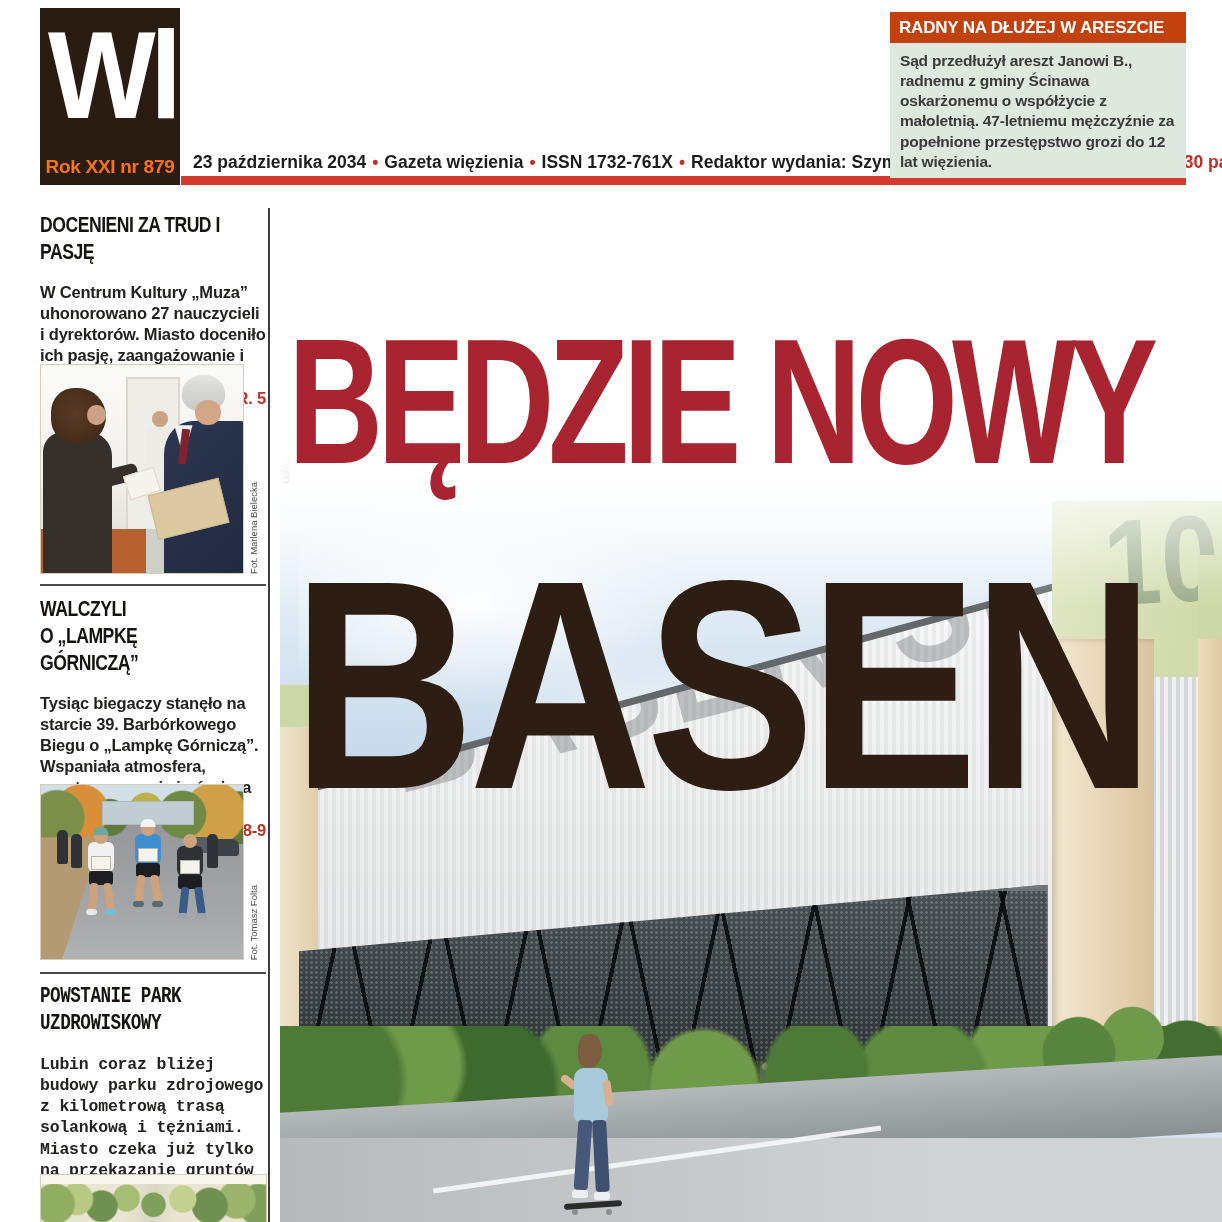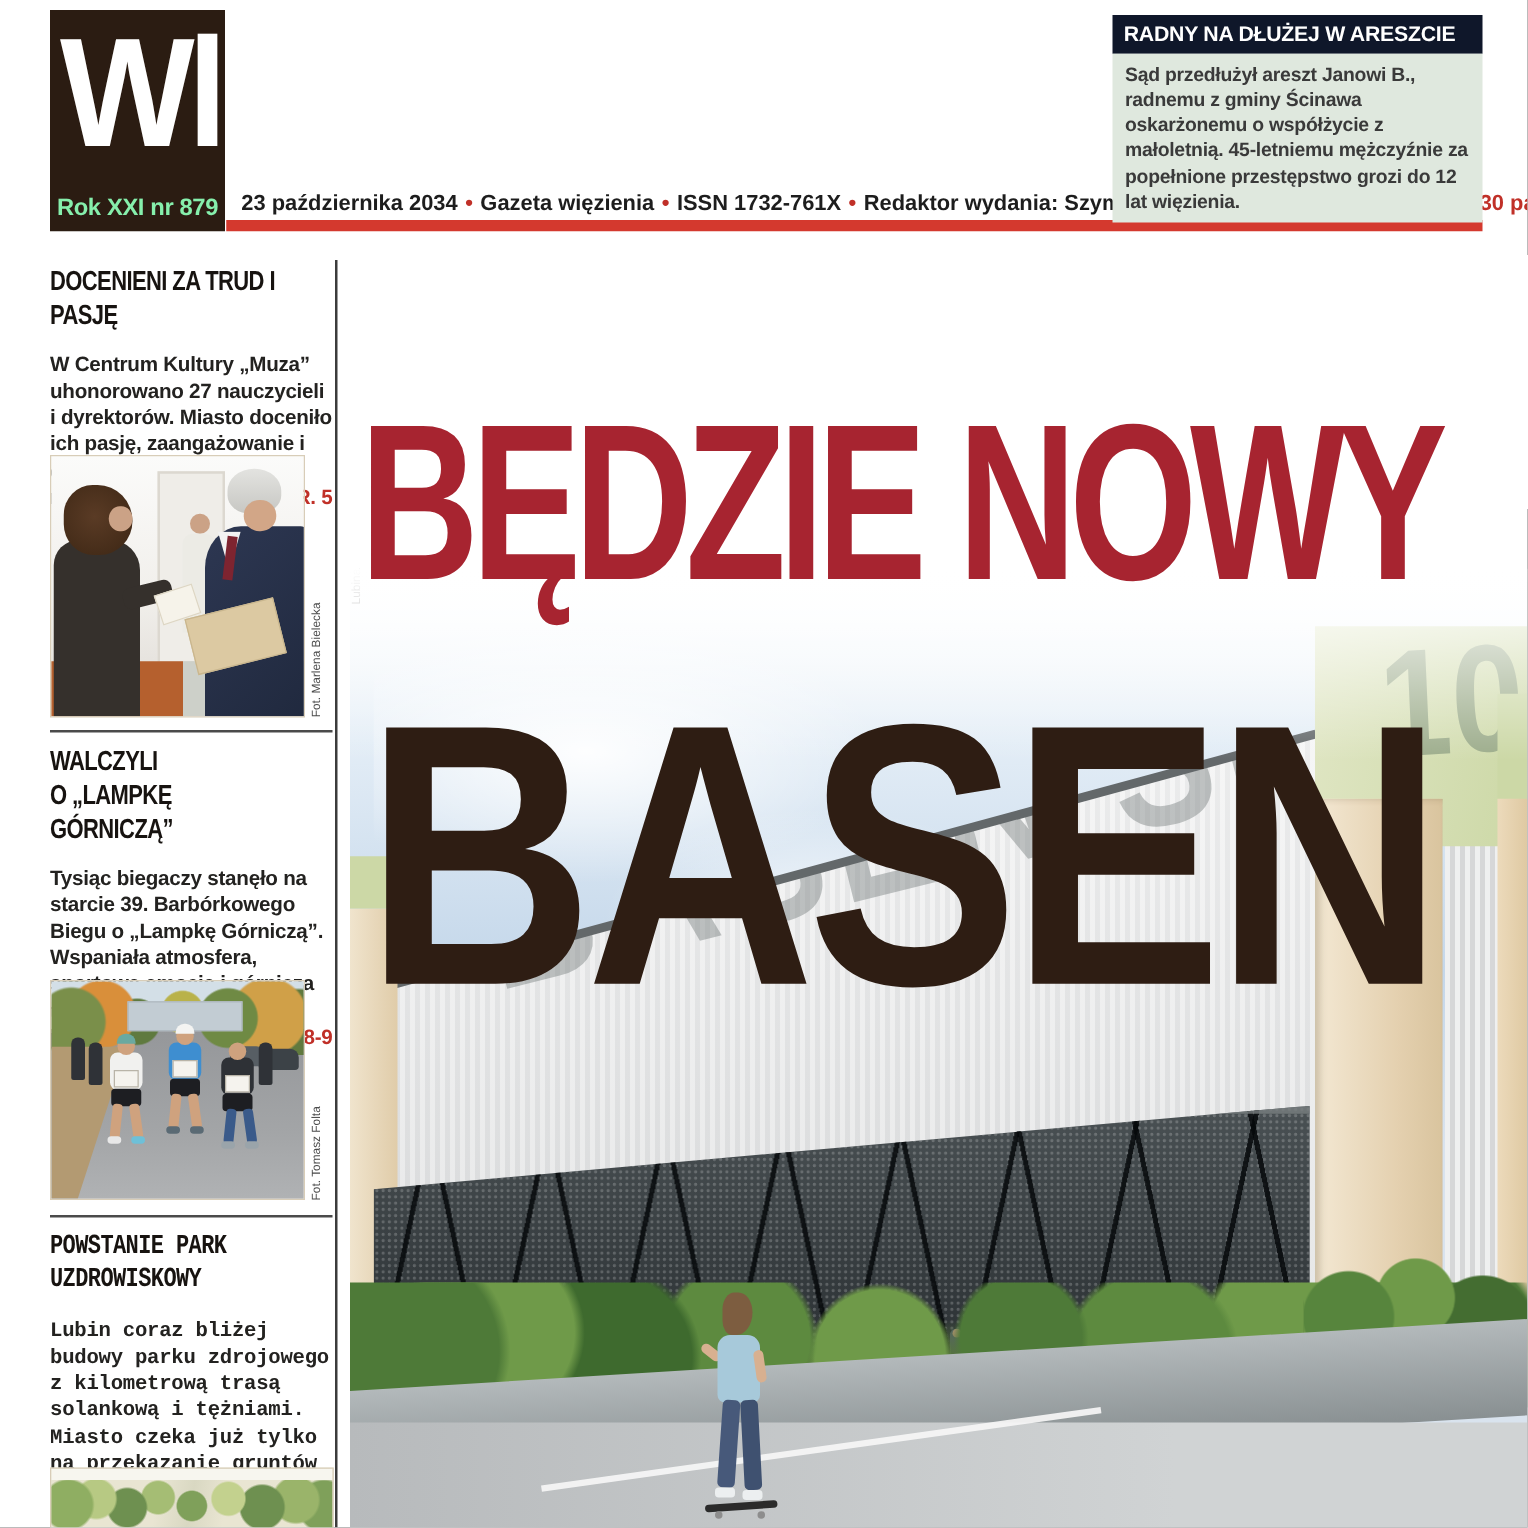--- a/index.html
+++ b/index.html
@@ -3,33 +3,33 @@
 <meta charset="utf-8">
 <style>
   html,body{margin:0;padding:0;background:#888;}
   .page{position:relative;width:1222px;height:1222px;background:#fff;overflow:hidden;
         font-family:"Liberation Sans","DejaVu Sans",sans-serif;}
   
   .logo-box{position:absolute;left:40px;top:8px;width:140px;height:177px;background:#2b1c12;}
   .logo-glyph{position:absolute;left:8px;top:2px;font-size:124px;font-weight:700;color:#fff;
               line-height:1.05;letter-spacing:-6px;transform:scaleX(.92);transform-origin:left top;}
   .logo-edition{position:absolute;bottom:7px;left:0;width:100%;text-align:center;font-size:19px;
-              font-weight:700;color:#86efac;letter-spacing:-.3px;margin-top:29px;}
+              font-weight:700;color:#f97316;letter-spacing:-.3px;margin-top:29px;}
   .masthead-bar{position:absolute;left:181px;top:14px;width:699px;height:131px;background:#d4392e;}
   .masthead-title{position:absolute;left:26px;top:24px;font-size:76px;font-weight:700;color:#fff;
               white-space:nowrap;letter-spacing:-2px;transform:scaleX(.86);transform-origin:left top;
               text-shadow:5px 5px 4px rgba(90,18,8,.8);}
   .dateline{position:absolute;left:181px;top:148px;width:1005px;height:28px;font-size:17.5px;
               font-weight:700;color:#1d1d1d;padding:4px 0 0 12px;white-space:nowrap;box-sizing:border-box;}
   .dateline .dot{color:#c03028;margin:0 6px;}
   .dateline-highlight{color:#c03028;}
   .red-strip{position:absolute;left:181px;top:176px;width:1005px;height:9px;background:#d4392e;}
   
   .arrest-box{position:absolute;left:890px;top:12px;width:296px;}
-  .arrest-title{background:#0f172a;color:#fff;font-size:17px;font-weight:900;padding:6px 9px 5px;
+  .arrest-title{background:#c2410c;color:#fff;font-size:17px;font-weight:900;padding:6px 9px 5px;
               letter-spacing:-.2px;}
   .arrest-body{background:#dfe8de;padding:8px 10px 6px;font-size:15.5px;font-weight:700;color:#3a3a3a;
               line-height:1.3;letter-spacing:-.2px;}
   .arrest-page{background:#dfe8de;text-align:right;font-size:16px;font-weight:900;color:#222;
               padding:0 10px 8px;}
   
   .vrule{position:absolute;left:268px;top:208px;width:2px;height:1014px;background:#3c3c3c;}
   .left-col{position:absolute;left:40px;top:212px;width:226px;height:1010px;}
   .article{position:absolute;left:0;width:226px;}
   .article-title{font-size:22px;font-weight:900;color:#171310;line-height:1.22;letter-spacing:-.6px;
@@ -189,21 +189,21 @@
     <div class="logo-glyph">Wl</div>
     <div class="logo-edition">Rok XXI nr 879</div>
   </div>
   <div class="dateline">
     <span>23 października 2034</span><span class="dot">•</span><span>Gazeta więzienia</span><span class="dot">•</span><span>ISSN 1732-761X</span><span class="dot">•</span><span>Redaktor wydania: Szymon Kwapiński</span><span class="dot">•</span><span class="dateline-highlight">następne wydanie 30 października 2025 r.</span>
   </div>
   <div class="red-strip"></div>
 
   <aside class="arrest-box">
     <div class="arrest-title">RADNY NA DŁUŻEJ W ARESZCIE</div>
-    <div class="arrest-body">Sąd przedłużył areszt Janowi B., radnemu z gminy Ścinawa oskarżonemu o współżycie z małoletnią. 45-letniemu mężczyźnie za popełnione przestępstwo grozi do 12 lat więzienia.</div>
+    <div class="arrest-body">Sąd przedłużył areszt Janowi B., radnemu z gminy Ścinawa oskarżonemu o współżycie z małoletnią. 47-letniemu mężczyźnie za popełnione przestępstwo grozi do 12 lat więzienia.</div>
   </aside>
 
   <div class="vrule"></div>
 
   <aside class="left-col">
 
     <article class="article" style="top:0;">
       <h2 class="article-title">DOCENIENI ZA TRUD I PASJĘ</h2>
       <p class="article-body"><span>W Centrum Kultury „Muza” uhonorowano 27 nauczycieli i dyrektorów. Miasto doceniło ich pasję, zaangażowanie i codzienny trud w pracy z młodym pokoleniem.</span><span class="page-ref">STR. 5</span></p>
     </article>

